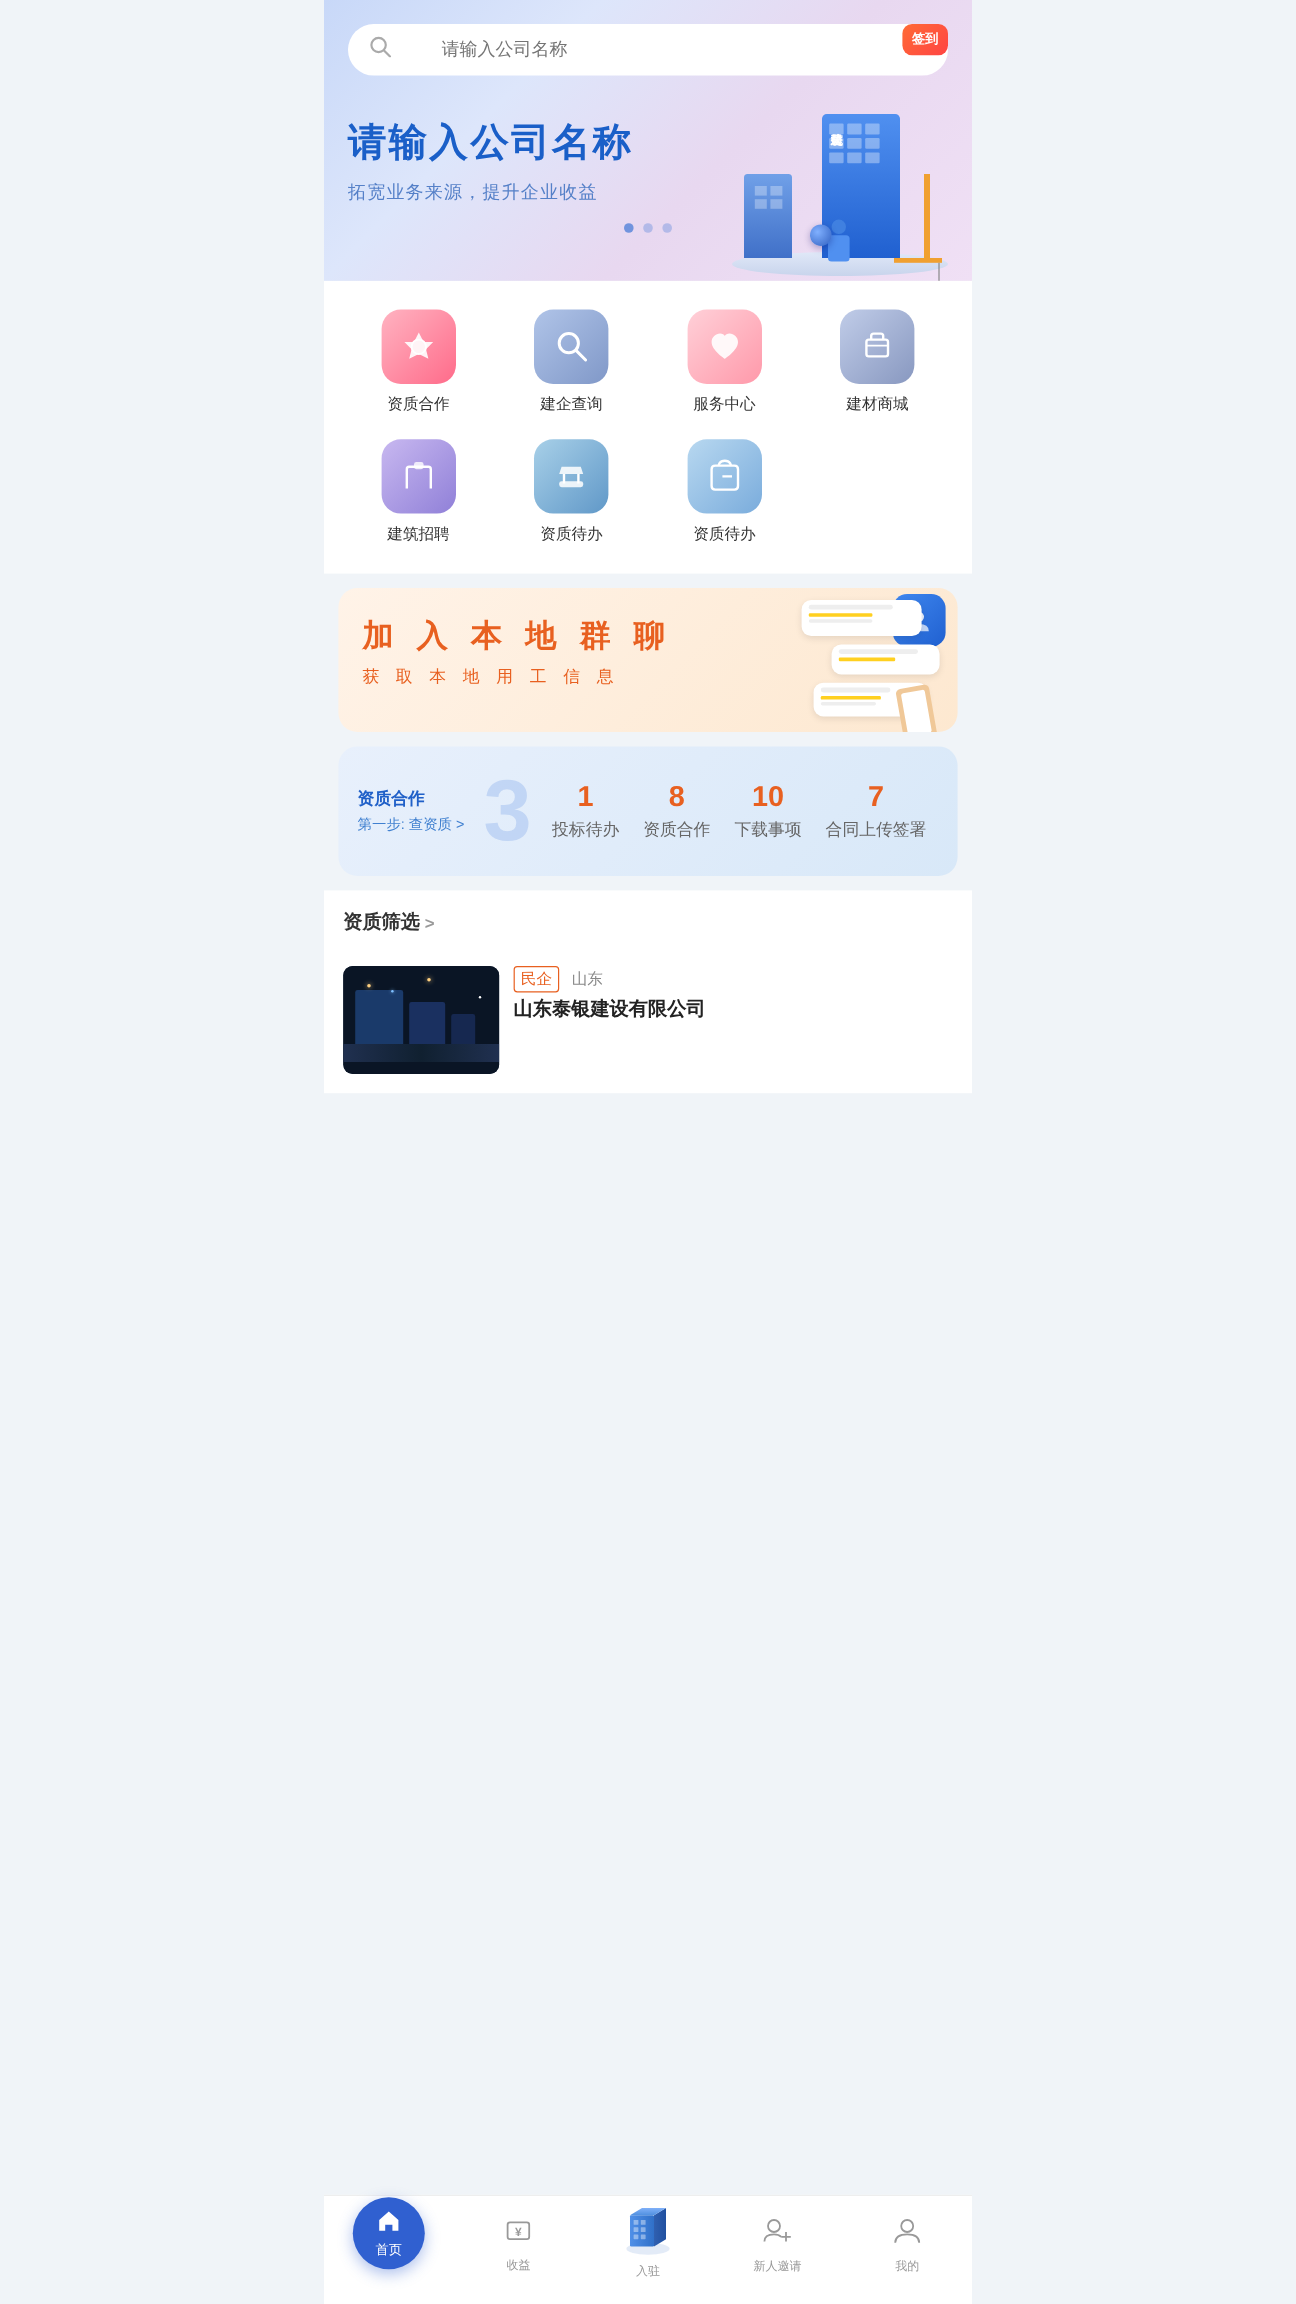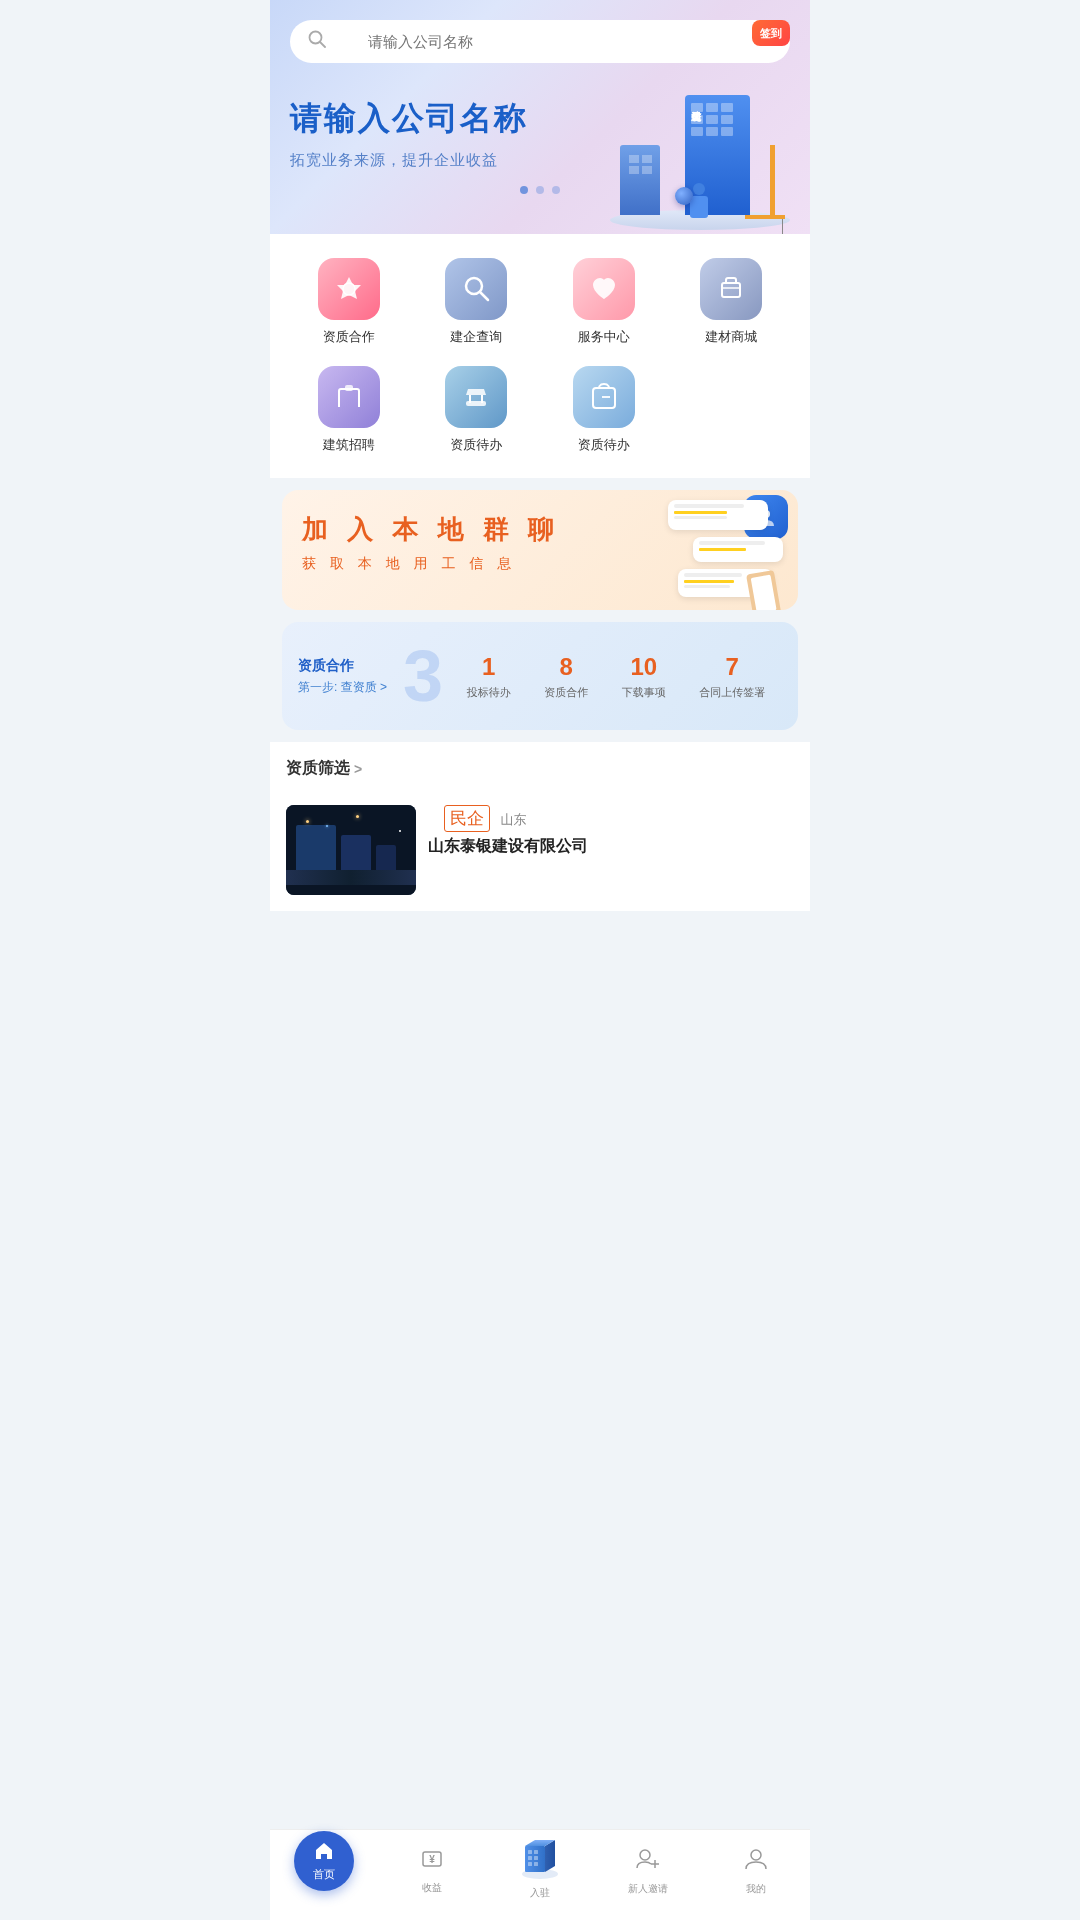--- a/index.html
+++ b/index.html
@@ -252,21 +252,21 @@
       flex-direction: column;
       align-items: center;
       gap: 4px;
     }
     .stat-num {
       font-size: 24px;
       font-weight: 900;
       color: #e86020;
     }
     .stat-label {
-      font-size: 11px;
+      font-size: 14px;
       color: #666;
       text-align: center;
     }
 
     
     .filter-section {
       background: white;
       padding: 16px 16px 12px;
     }
     .filter-title {
@@ -307,25 +307,24 @@
       background: #0a1525;
     }
     .company-info {
       flex: 1;
     }
     .company-tag {
       display: inline-block;
       background: linear-height;
       border: 1px solid #e86020;
       color: #e86020;
-      font-size: 17px;
+      font-size: 13px;
       padding: 1px 5px;
       border-radius: 3px;
       margin-right: 6px;
-      margin-left: 16px;
     }
     .company-name {
       font-size: 16px;
       font-weight: 600;
       color: #222;
       margin-top: 4px;
     }
 
     
     .bottom-nav {

